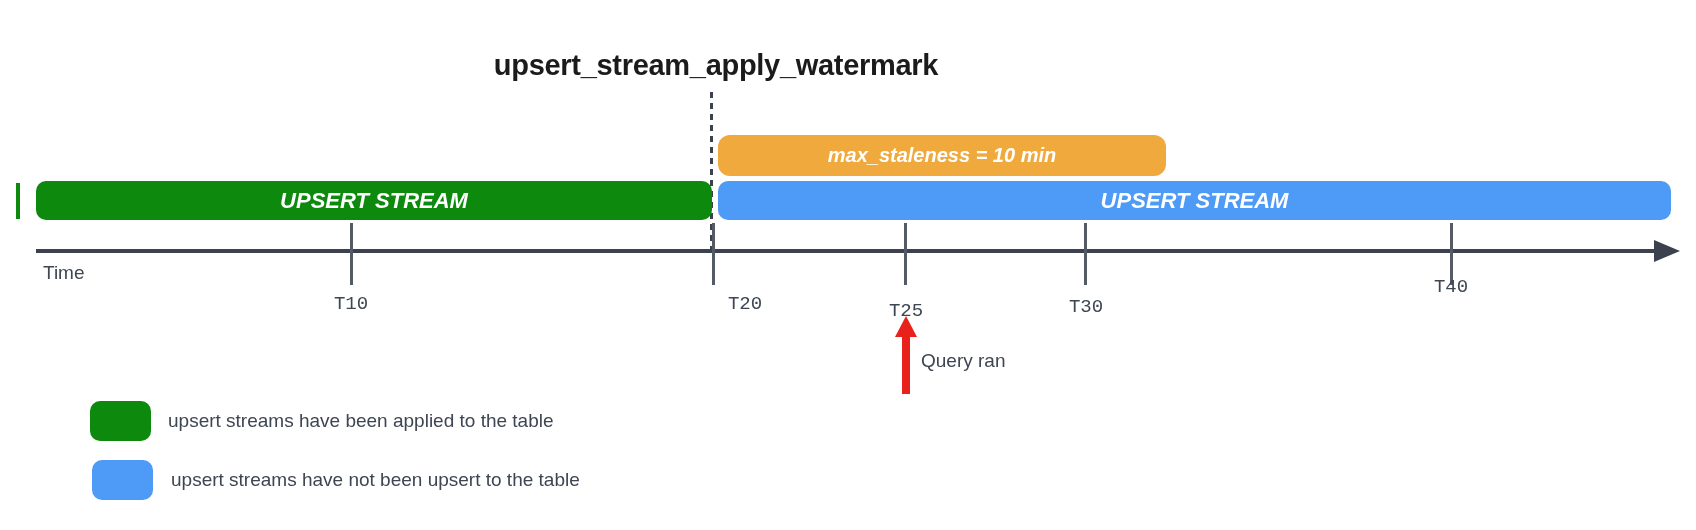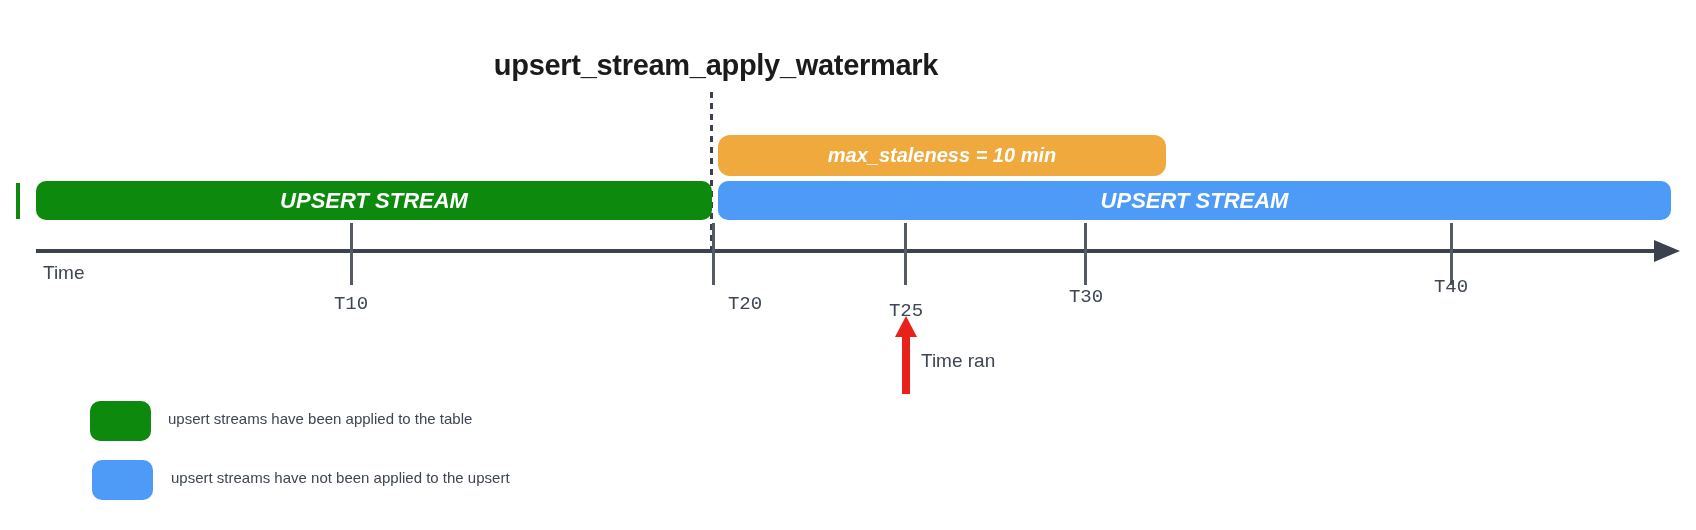--- a/index.html
+++ b/index.html
@@ -38,21 +38,21 @@
 
   .query-arrowhead{position:absolute;left:879px;top:300px;width:0;height:0;
        border-left:11px solid transparent;border-right:11px solid transparent;
        border-bottom:21px solid var(--red);}
   .query-shaft{position:absolute;left:886px;top:318px;width:8px;height:60px;background:var(--red);}
   .query-label{position:absolute;left:905px;top:334px;font-size:19px;color:var(--ink);}
 
   .legend-swatch{position:absolute;width:61px;height:40px;border-radius:10px;}
   .swatch-applied{left:74px;top:385px;background:var(--green);}
   .swatch-pending{left:76px;top:444px;background:var(--blue);}
-  .legend-label{position:absolute;font-size:15px;color:var(--ink);}
+  .legend-label{position:absolute;font-size:19px;color:var(--ink);}
   .legend-label-applied{left:152px;top:394px;}
   .legend-label-pending{left:155px;top:453px;}
 </style>
 </head>
 <body>
 
 <div class="canvas">
 
   <div class="title">upsert_stream_apply_watermark</div>
 
@@ -78,26 +78,26 @@
 
   <div class="tick" style="left:334px;"></div>
   <div class="tick" style="left:696px;"></div>
   <div class="tick" style="left:888px;"></div>
   <div class="tick" style="left:1068px;"></div>
   <div class="tick" style="left:1434px;"></div>
 
   <div class="tick-label" style="left:295px;top:277px;">T10</div>
   <div class="tick-label" style="left:689px;top:277px;">T20</div>
   <div class="tick-label" style="left:850px;top:284px;">T25</div>
-  <div class="tick-label" style="left:1030px;top:270px;">T30</div>
+  <div class="tick-label" style="left:1030px;top:280px;">T30</div>
   <div class="tick-label" style="left:1395px;top:260px;">T40</div>
 
   <div class="query-arrowhead"></div>
   <div class="query-shaft"></div>
-  <div class="query-label">Time ran</div>
+  <div class="query-label">Query ran</div>
 
   <div class="legend-swatch swatch-applied"></div>
   <div class="legend-label legend-label-applied">upsert streams have been applied to the table</div>
 
   <div class="legend-swatch swatch-pending"></div>
-  <div class="legend-label legend-label-pending">upsert streams have not been applied to the upsert</div>
+  <div class="legend-label legend-label-pending">upsert streams have not been upsert to the table</div>
 
 </div>
 
 </body></html>

